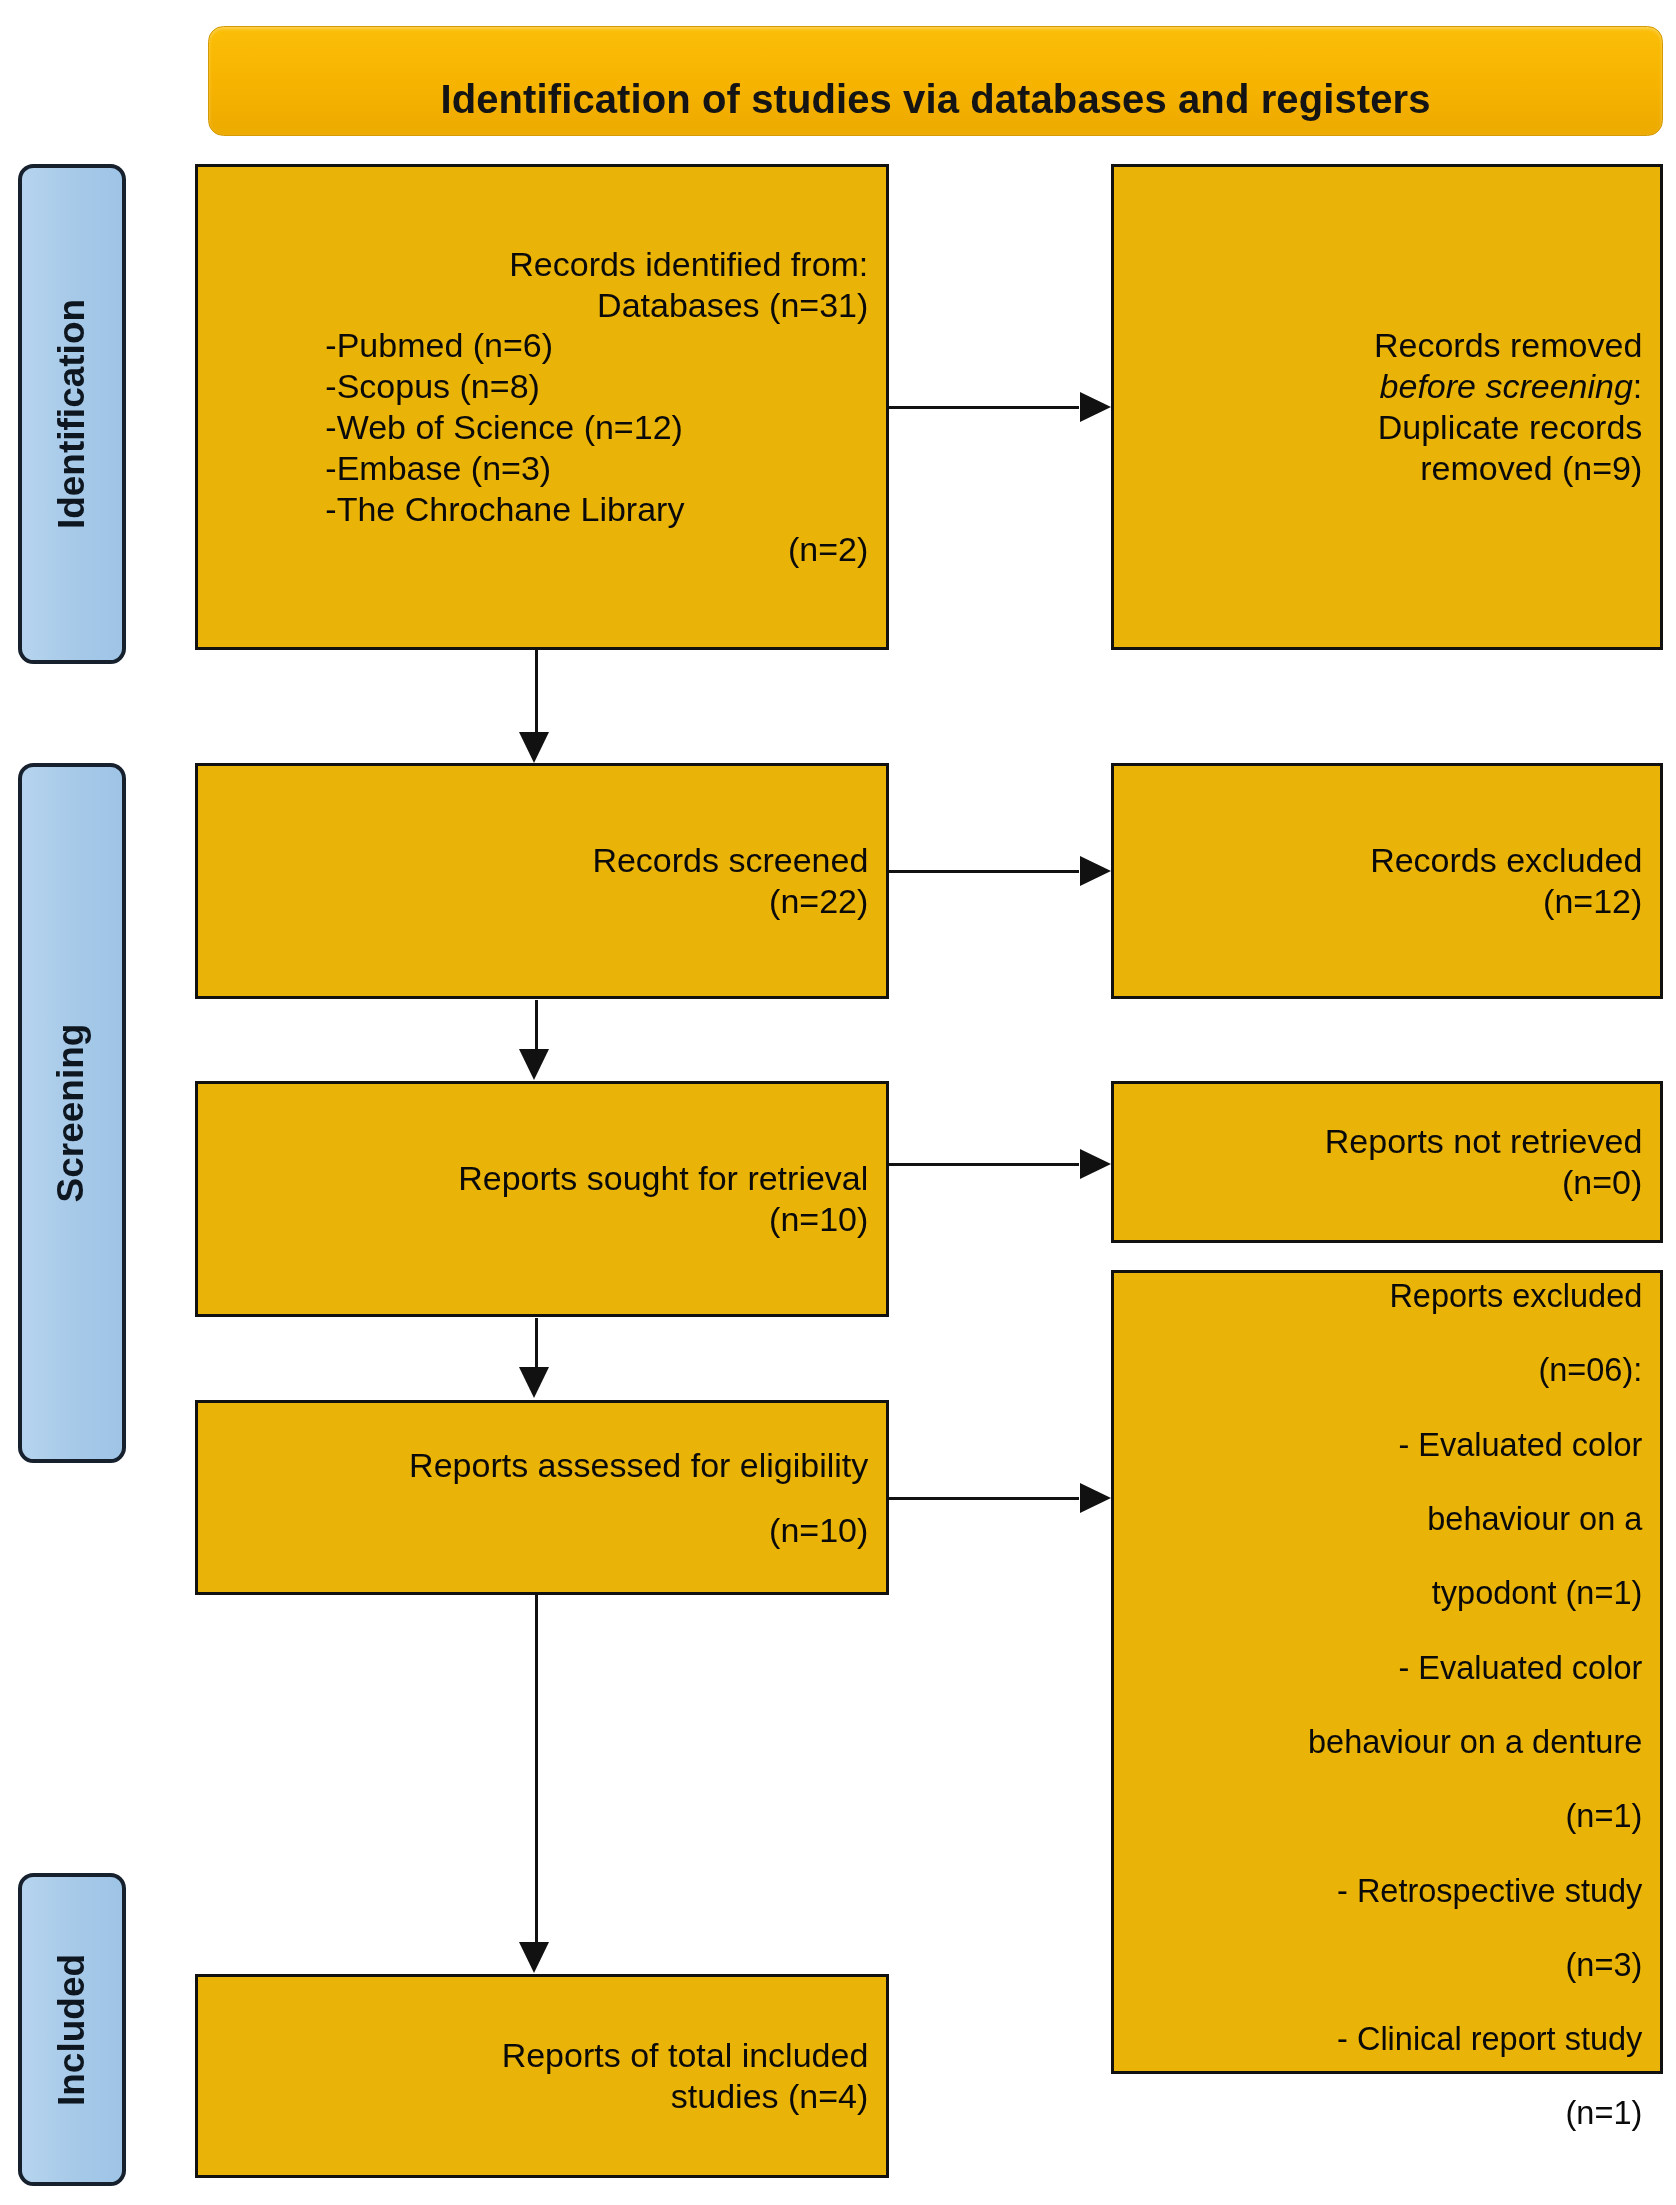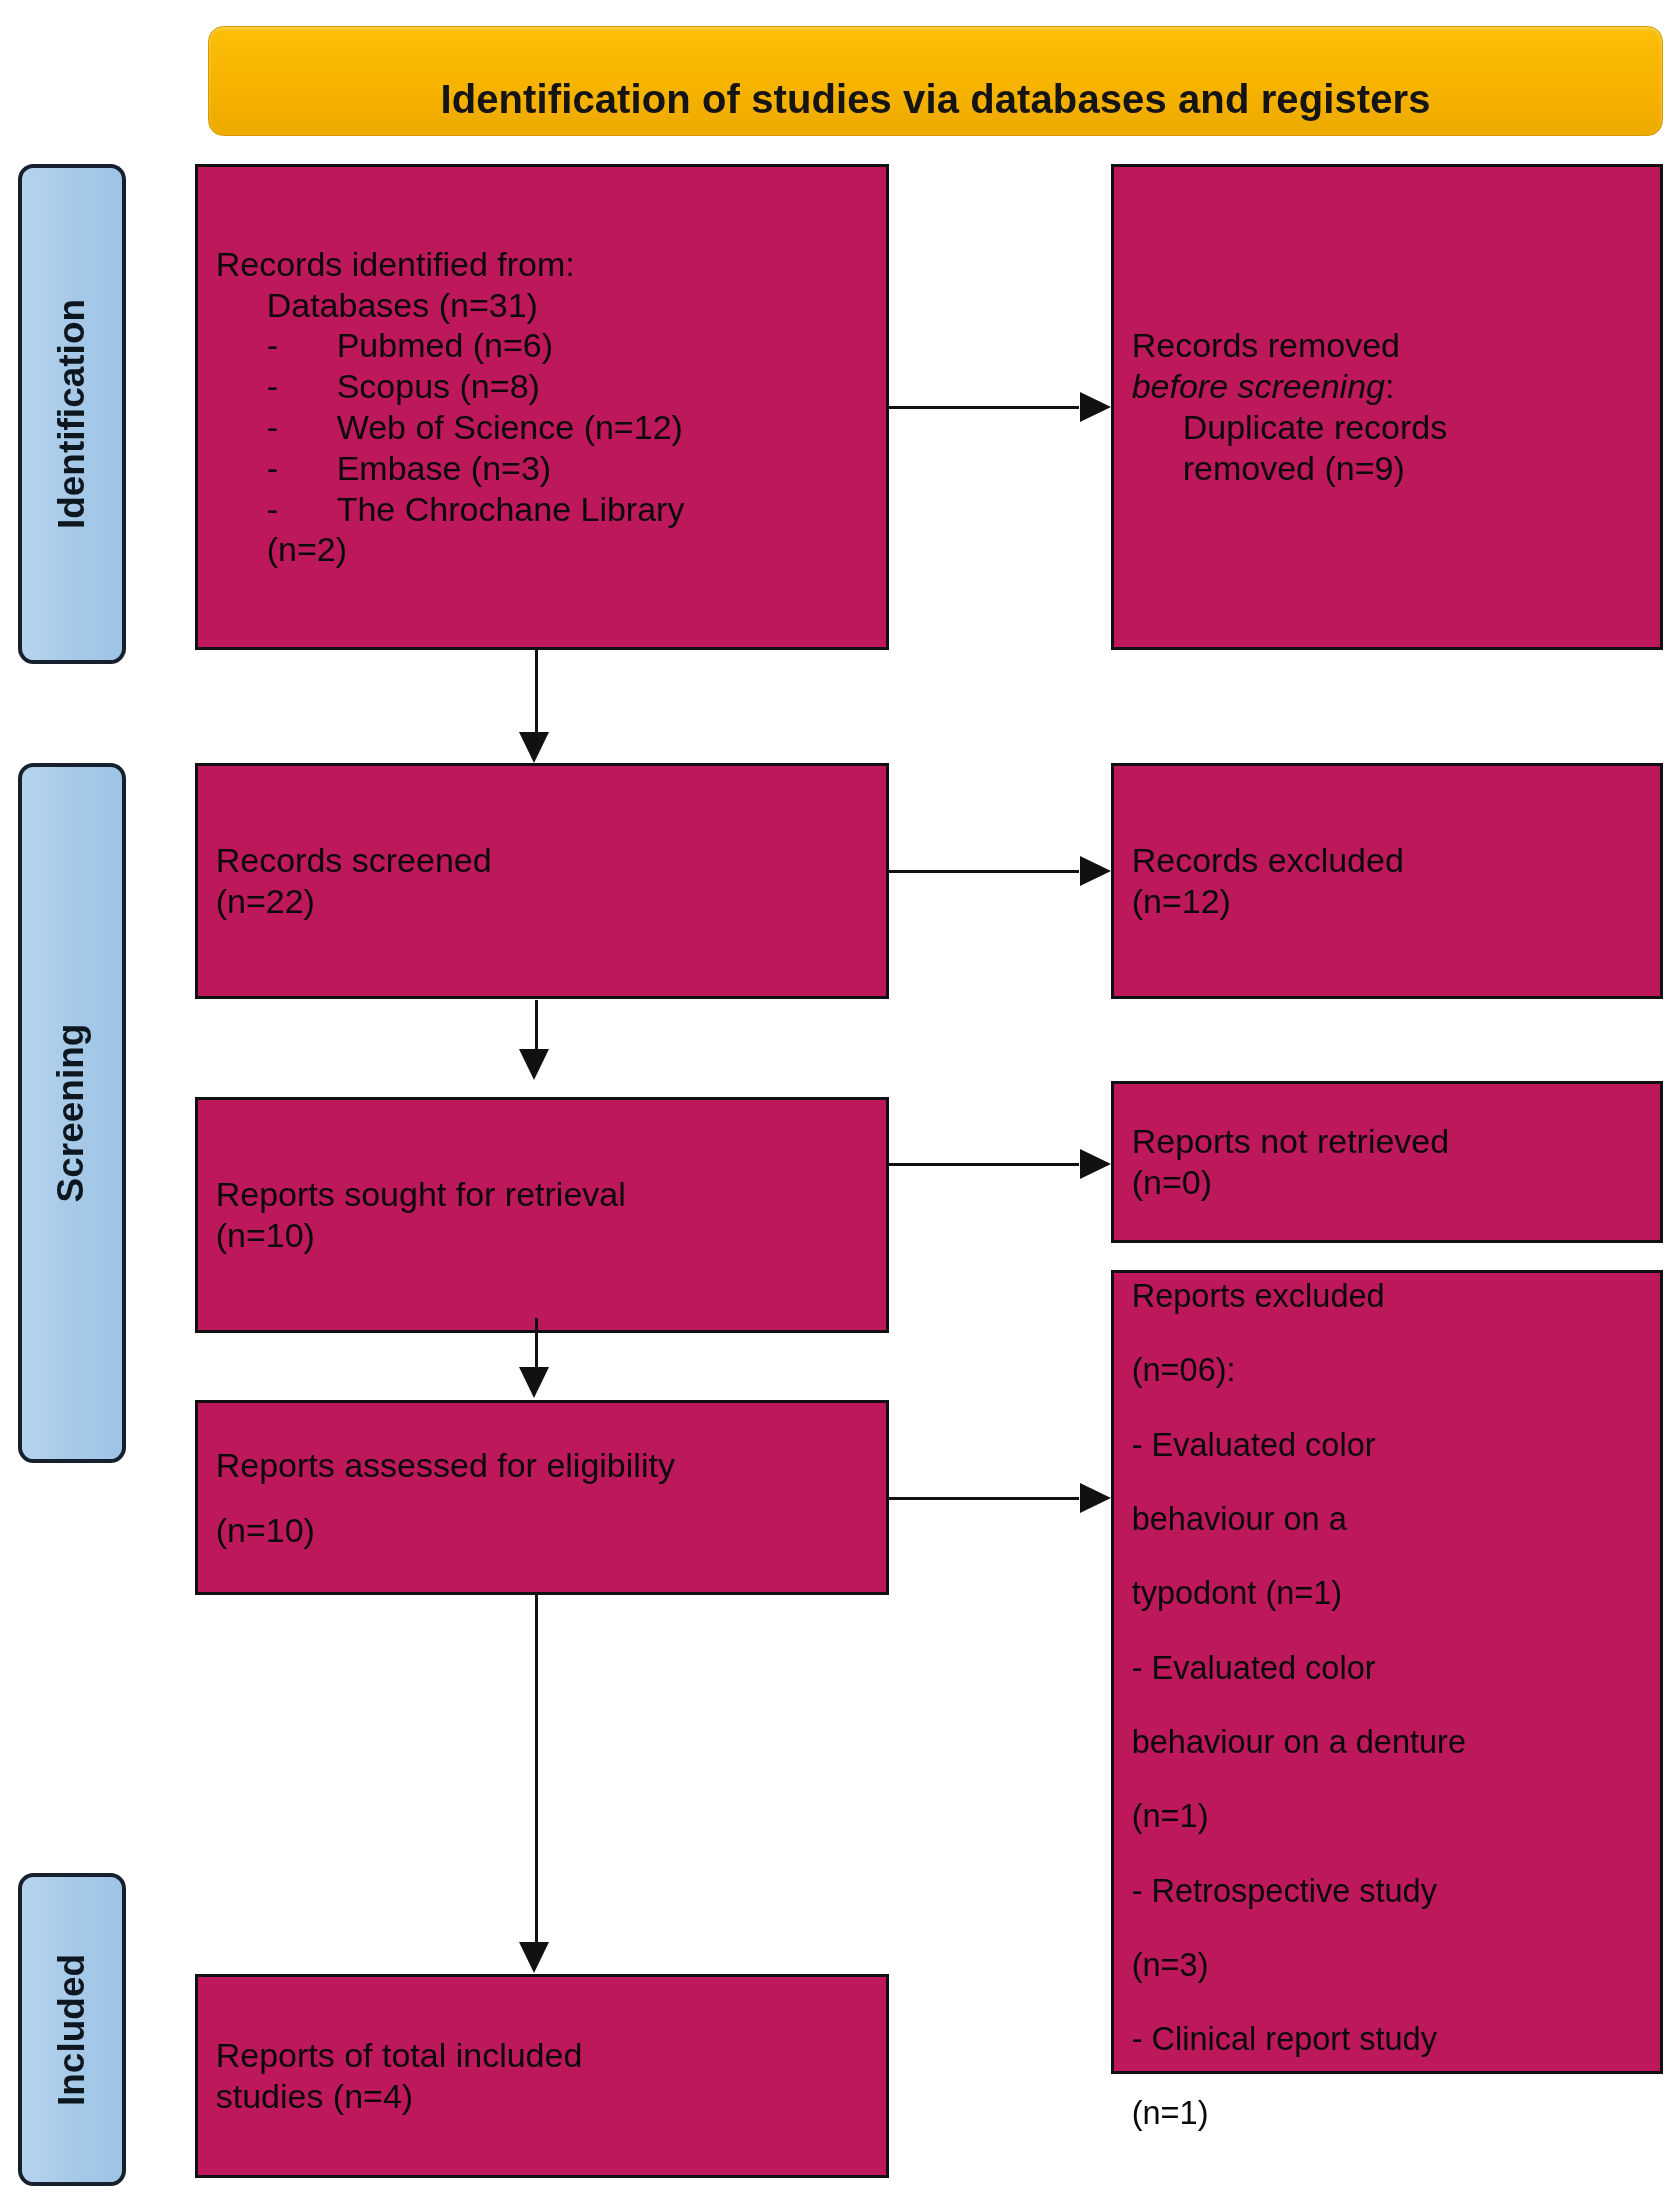--- a/index.html
+++ b/index.html
@@ -58,44 +58,45 @@
     font-weight: bold;
     color: #0E1620;
   }
   #phase-identification { top: 164px;  height: 500px; }
   #phase-screening      { top: 763px; height: 700px; }
   #phase-included       { top: 1873px; height: 313px; }
 
   
   .box {
     position: absolute;
-    background: #be185d;
+    background: #eab308;
     border: 3.5px solid #111111;
     padding: 15.4px 17.7px;
     display: flex;
     flex-direction: column;
     justify-content: center;
+    text-align: right;
   }
   .box p {
     font-size: 34px;
     line-height: 1.20;
     color: #0A0A0A;
     white-space: pre-wrap;
   }
   .indent-1 { padding-left: 51px; }
   .indent-2 { padding-left: 51px; text-indent: 0; }
   .bullet-row { display: flex; padding-left: 51px; }
   .bullet-row .dash { width: 70px; flex: none; }
   .ital { font-style: italic; }
 
   #box-identified   { left: 195px;  top: 164px;  width: 694px; height: 486px; }
   #box-removed      { left: 1111px; top: 164px;  width: 552px;  height: 486px; }
   #box-screened     { left: 195px;  top: 763px; width: 694px; height: 236px; }
   #box-excluded     { left: 1111px; top: 763px; width: 552px;  height: 236px; }
-  #box-sought       { left: 195px;  top: 1081px; width: 694px; height: 236px; margin-top: 16px; }
+  #box-sought       { left: 195px;  top: 1081px; width: 694px; height: 236px; }
   #box-notretrieved { left: 1111px; top: 1081px; width: 552px;  height: 162px; }
   #box-assessed     { left: 195px;  top: 1400px; width: 694px; height: 195px; gap: 24px; }
   #box-repexcluded  { left: 1111px; top: 1270px; width: 552px;  height: 804px;
                       justify-content: flex-start; padding-top: 4px; gap: 35px; }
   #box-included     { left: 195px;  top: 1974px; width: 694px; height: 204px; }
 
   #box-repexcluded p { font-size: 32.5px; line-height: 1.21; }
 
   
   .conn { position: absolute; background: #111111; }

